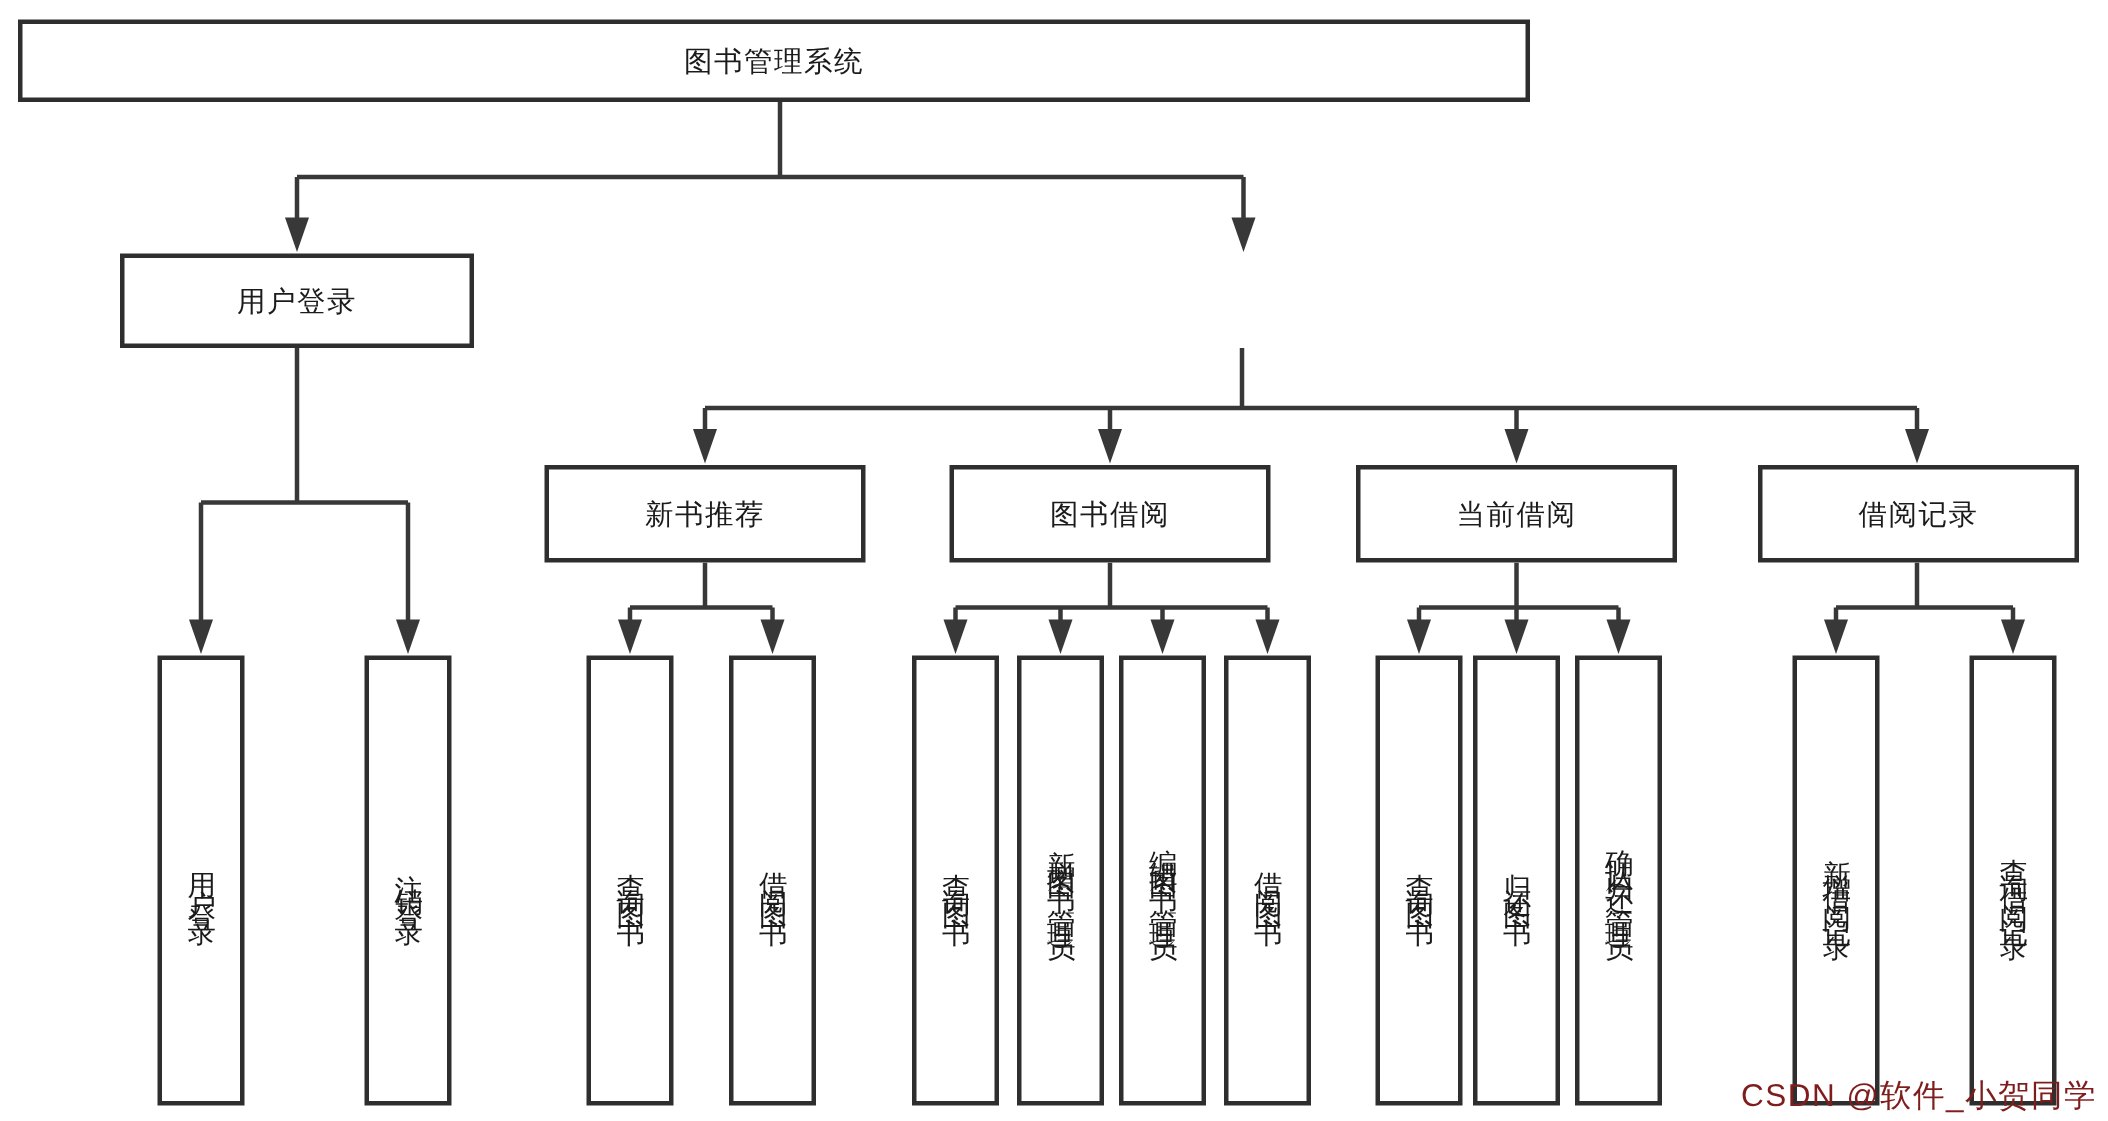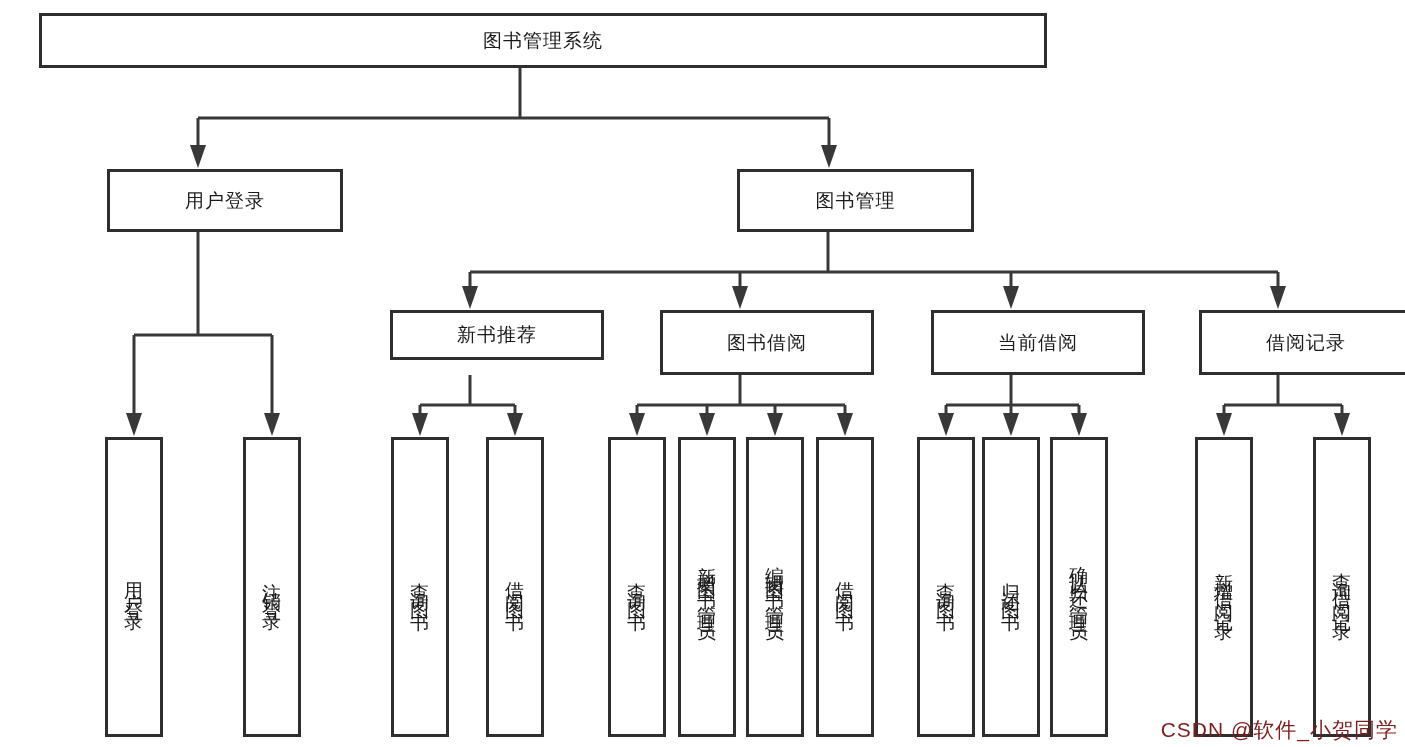--- a/index.html
+++ b/index.html
@@ -14,21 +14,20 @@
   #connectors{position:absolute;left:0;top:0;pointer-events:none;}
   .h-node{
     position:absolute;
     box-sizing:border-box;
     border:3px solid #2e2e2e;
     background:#ffffff;
     display:flex;align-items:center;justify-content:center;
     font-size:19px;
     letter-spacing:1px;
     white-space:nowrap;
-    margin-left:27px;
   }
   .v-node{
     position:absolute;
     box-sizing:border-box;
     border:3px solid #2e2e2e;
     background:#ffffff;
     width:58px;height:300px;
     top:437px;
     display:flex;align-items:center;justify-content:center;
     font-size:19px;
@@ -123,25 +122,22 @@
       </g>
     </svg>
 
   <div class="h-node" style="left:12px;top:13px;width:1008px;height:55px;">
     <span>图书管理系统</span>
   </div>
 
   <div class="h-node" style="left:80px;top:169px;width:236px;height:63px;">
     <span>用户登录</span>
   </div>
-  <div class="h-node" style="left:710px;top:169px;width:237px;height:63px;">
-    <span>图书管理</span>
-  </div>
 
-  <div class="h-node" style="left:363px;top:310px;width:214px;height:50px;">
+  <div class="h-node" style="left:363px;top:310px;width:214px;height:65px;">
     <span>新书推荐</span>
   </div>
   <div class="h-node" style="left:633px;top:310px;width:214px;height:65px;text-align:center;">
     <span>图书借阅</span>
   </div>
   <div class="h-node" style="left:904px;top:310px;width:214px;height:65px;">
     <span>当前借阅</span>
   </div>
   <div class="h-node" style="left:1172px;top:310px;width:214px;height:65px;">
     <span>借阅记录</span>

